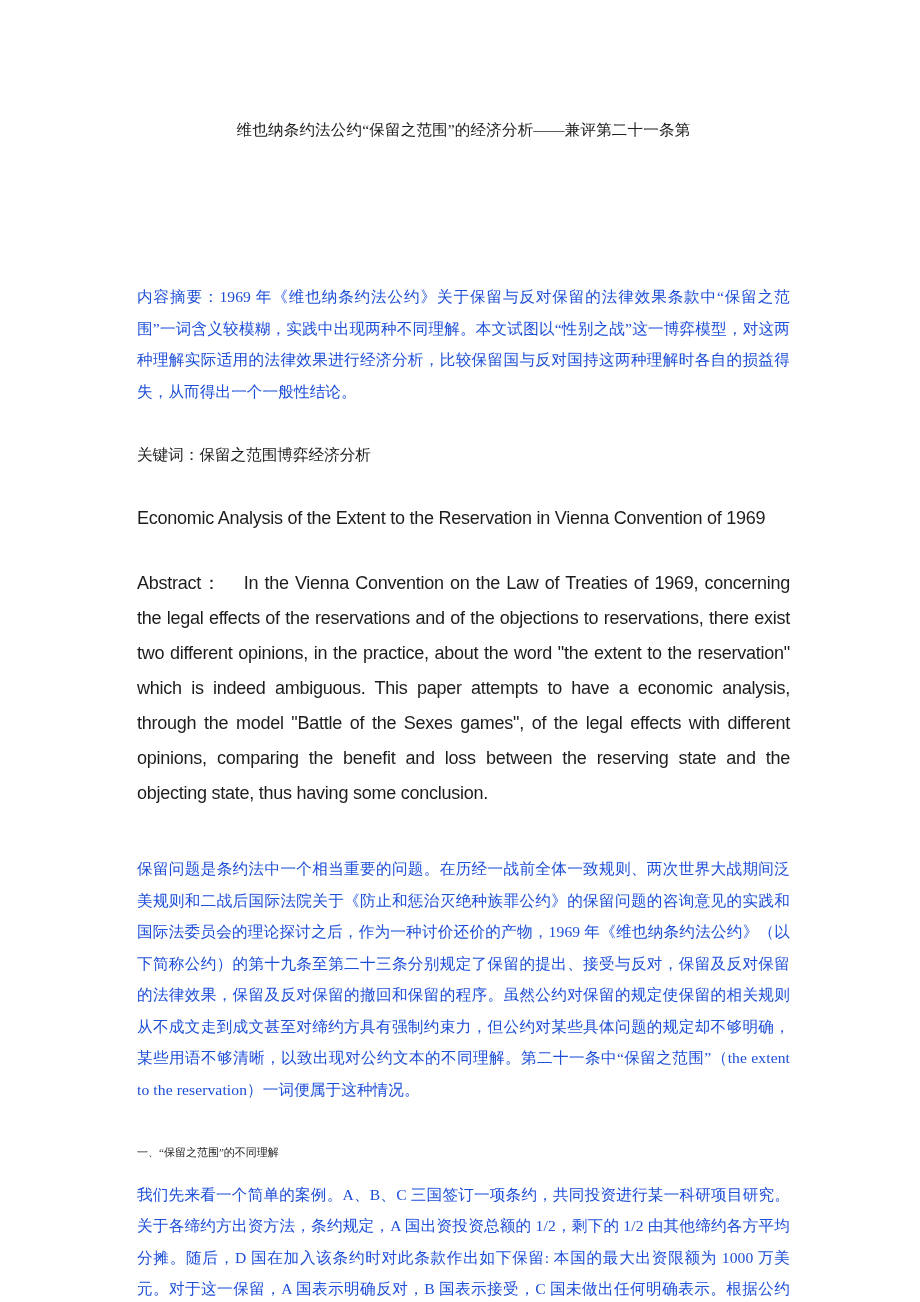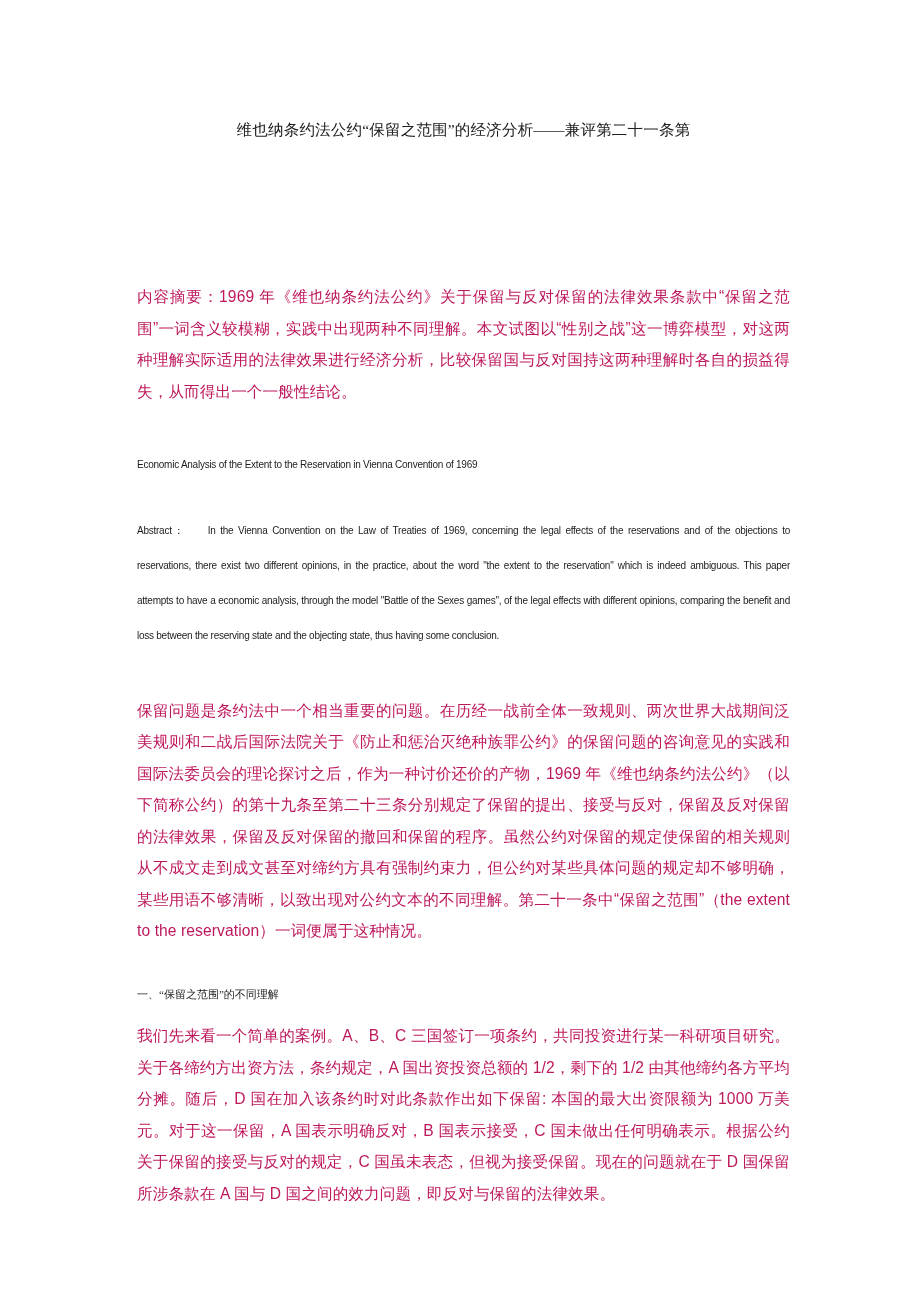--- a/index.html
+++ b/index.html
@@ -42,26 +42,26 @@
     height: 140px;
   }
 
   
   .block {
     margin: 0 0 22px 0;
   }
 
   
   .cn-para {
-    font-family: Liberation Sans, sans-serif;
+    font-family: Liberation Serif, serif;
     font-size: 15.6px;
     line-height: 31.5px;
     text-align: justify;
     text-justify: inter-ideograph;
-    color: #be185d;
+    color: #1d4ed8;
     letter-spacing: 0.1px;
   }
 
   
   .cn-abstract {
     font-size: 15.6px;
     line-height: 31.5px;
   }
 
   .cn-keywords {
@@ -78,21 +78,21 @@
     font-weight: normal;
     color: #1c1c1c;
     margin: 0;
   }
 
   
   .en-title,
   .en-abstract,
   .en-keywords {
     font-family: "Liberation Sans", "DejaVu Sans", sans-serif;
-    font-size: 10px;
+    font-size: 18px;
     color: #1c1c1c;
     letter-spacing: -0.25px;
   }
   .en-title {
     line-height: 31.5px;
   }
   .en-abstract {
     line-height: 35px;
     text-align: justify;
   }
@@ -110,20 +110,21 @@
 <div class="page">
 
   <h1 class="doc-title">维也纳条约法公约“保留之范围”的经济分析——兼评第二十一条第</h1>
 
   <div class="title-gap"></div>
 
   <p class="block cn-para cn-abstract">内容摘要：1969 年《维也纳条约法公约》关于保留与反对保留的法律效果条款中“保留之范围”一词含义较模糊，实践中出现两种不同理解。本文试图以“性别之战”这一博弈模型，对这两种理解实际适用的法律效果进行经济分析，比较保留国与反对国持这两种理解时各自的损益得失，从而得出一个一般性结论。</p>
 
   <div class="gap-sm"></div>
 
+  <p class="block cn-keywords">关键词：保留之范围博弈经济分析</p>
 
   <div class="gap-sm"></div>
 
   <p class="block en-title">Economic Analysis of the Extent to the Reservation in Vienna Convention of 1969</p>
 
   <div class="gap-sm"></div>
 
   <p class="block en-abstract"><span>Abstract：</span><span class="label-gap"></span><span>In the Vienna Convention on the Law of Treaties of 1969, concerning the legal effects of the reservations and of the objections to reservations, there exist two different opinions, in the practice, about the word "the extent to the reservation" which is indeed ambiguous. This paper attempts to have a economic analysis, through the model "Battle of the Sexes games", of the legal effects with different opinions, comparing the benefit and loss between the reserving state and the objecting state, thus having some conclusion.</span></p>
 
   <div class="gap-sm"></div>

